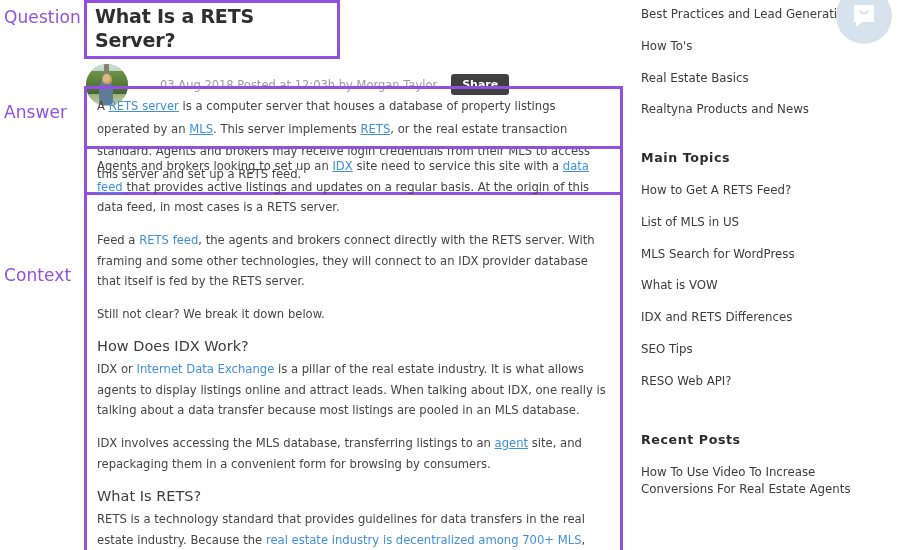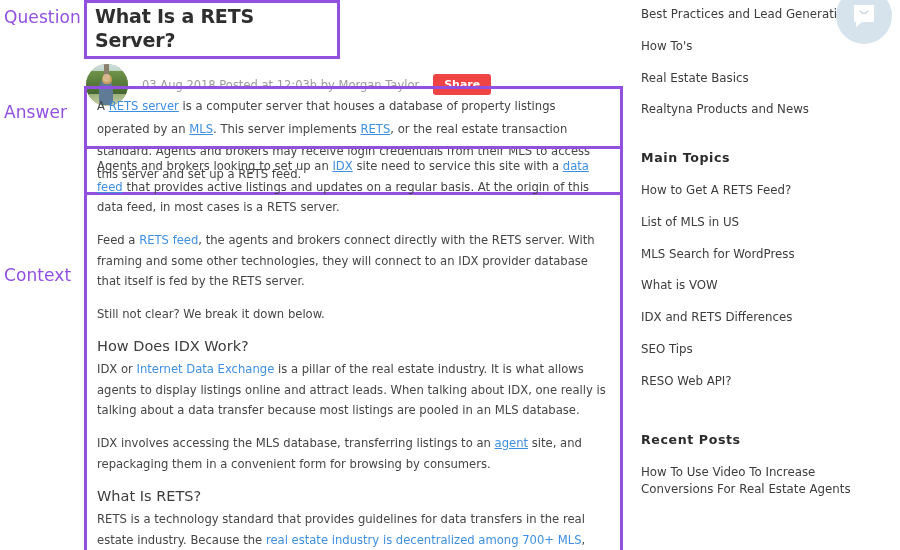--- a/index.html
+++ b/index.html
@@ -60,29 +60,29 @@
   }
   .avatar .sky   { position:absolute; left:0; top:0; width:100%; height:42%; background:linear-gradient(180deg,#cfe0e8,#a8c08e); }
   .avatar .trees { position:absolute; left:0; top:18%; width:100%; height:56%; background:linear-gradient(180deg,#6f9448,#43622f); }
   .avatar .grnd  { position:absolute; left:0; bottom:0; width:100%; height:28%; background:linear-gradient(180deg,#9ab07c,#c9cfa8); }
   .avatar .pole  { position:absolute; left:44%; top:0; width:10%; height:60%; background:#8a7f6a; }
   .avatar .body  { position:absolute; left:32%; top:34%; width:33%; height:66%; background:#5f7b96; border-radius:45% 45% 20% 20%; }
   .avatar .head  { position:absolute; left:40%; top:26%; width:18%; height:18%; background:#d8b98f; border-radius:50%; }
   .avatar .hair  { position:absolute; left:37%; top:24%; width:25%; height:26%; background:#c8a05a; border-radius:50% 50% 40% 40%; }
 
   .meta-text {
-    margin-left: 14px;
+    margin-left: 32px;
     font-size: 11.5px;
     color: #9c9c9c;
     white-space: nowrap;
     font-family: "DejaVu Sans", sans-serif;
   }
   .share-btn {
     margin-left: 14px;
-    background: #ef4444;
+    background: #404040;
     color: #ffffff;
     font-size: 11px;
     font-weight: bold;
     padding: 5px 11px 5px 11px;
     border-radius: 3px;
     border: none;
     cursor: pointer;
     line-height: 1;
     font-family: "DejaVu Sans", sans-serif;
   }

